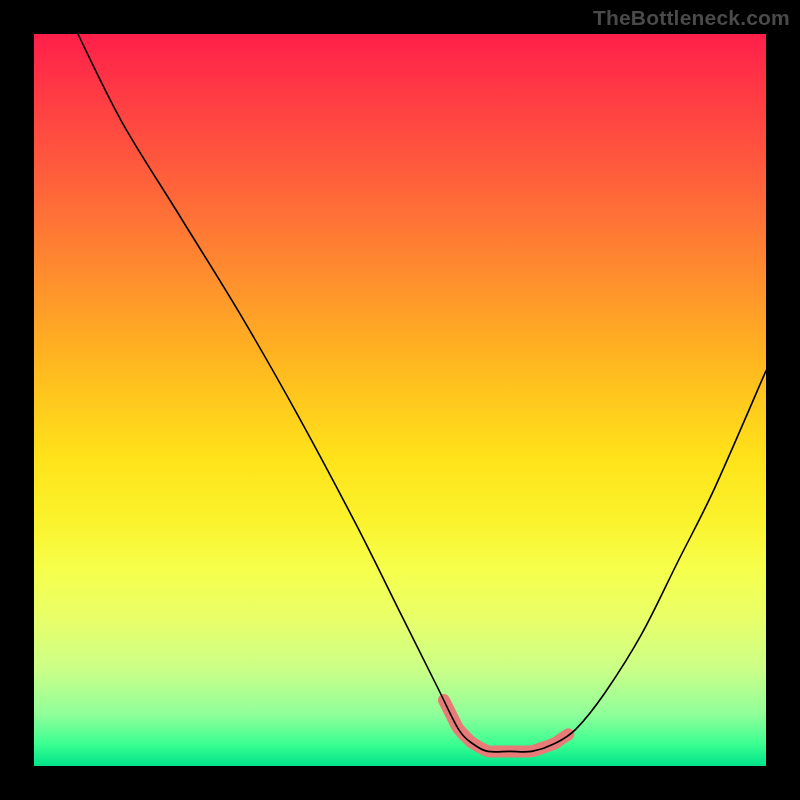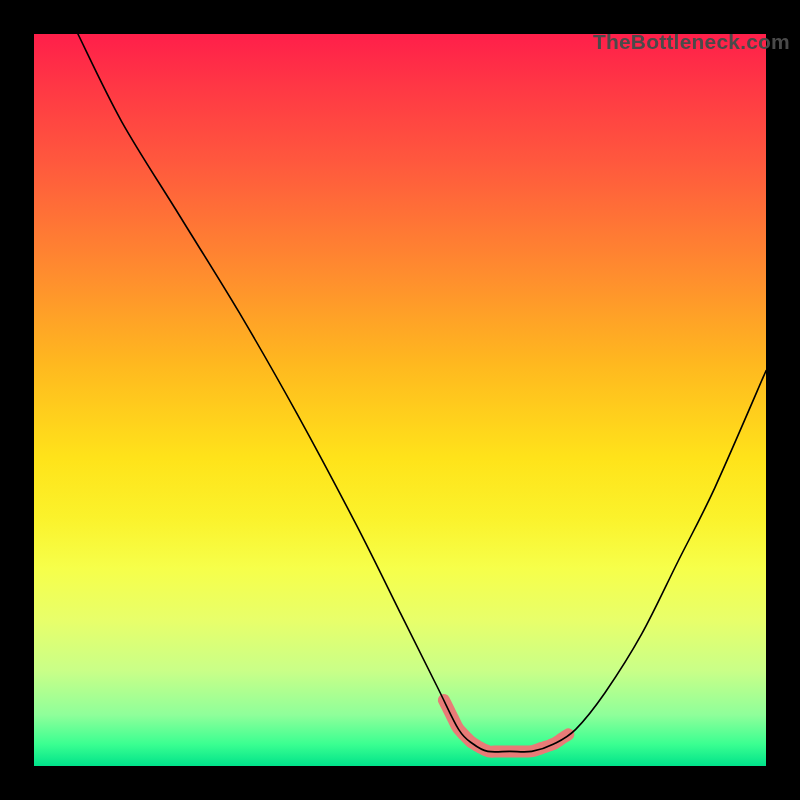--- a/index.html
+++ b/index.html
@@ -19,21 +19,20 @@
   }
   .watermark {
     position: absolute;
     top: 6px;
     right: 10px;
     color: #4a4a4a;
     font-size: 21px;
     font-weight: 600;
     letter-spacing: 0.2px;
     z-index: 5;
-    margin-top: 24px;
   }
   .plot-area {
     position: absolute;
     left: 34px;
     top: 34px;
     width: 732px;
     height: 732px;
     overflow: hidden;
   }
   .gradient {

